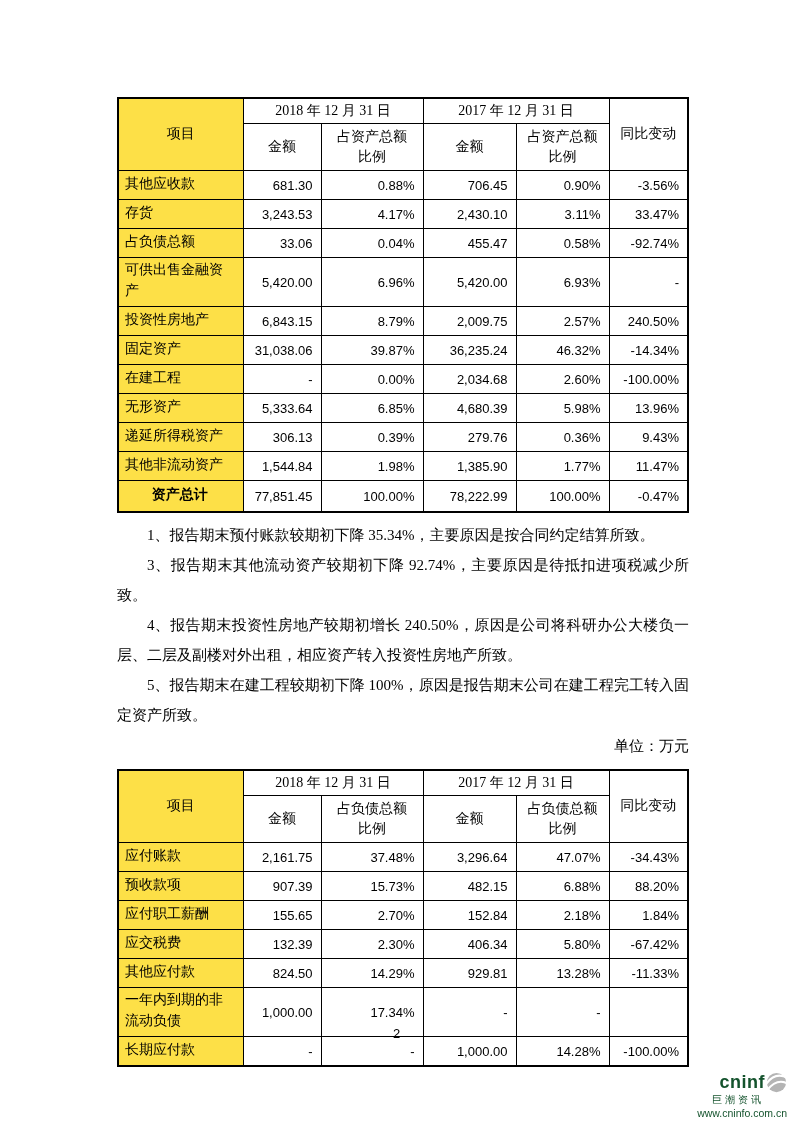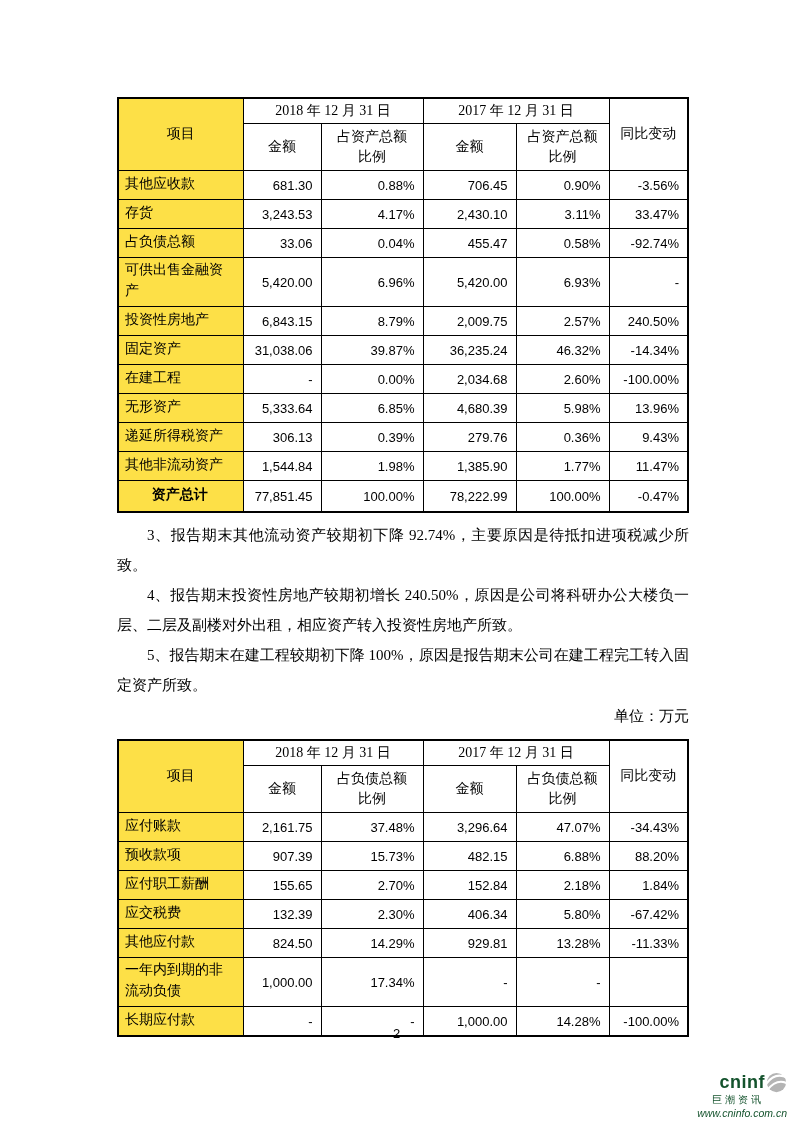--- a/index.html
+++ b/index.html
@@ -23,21 +23,21 @@
   .paras{margin-top:7px;font-size:15px;line-height:30px;}
   .paras p{margin:0;text-indent:2em;text-align:justify;}
   .unit{font-size:15px;line-height:30px;text-align:right;margin:1px 0 8px 0;}
   .pageno{position:absolute;top:1026px;left:0;width:793px;text-align:center;
     font-family:"Liberation Sans","DejaVu Sans",sans-serif;font-size:13px;}
   .watermark{position:absolute;top:1072px;right:6px;text-align:right;color:#14532d;
     font-family:"Liberation Sans","DejaVu Sans",sans-serif;line-height:1.15;}
   .wm-brand{display:flex;justify-content:flex-end;align-items:center;gap:1px;}
   .wm-brand .txt{font-size:18px;font-weight:bold;letter-spacing:.5px;}
   .wm-cn{font-size:10px;letter-spacing:3px;margin-right:23px;margin-top:1px;}
-  .wm-url{font-size:10.5px;margin-top:1px;font-style:italic;}
+  .wm-url{font-size:10.5px;margin-top:1px;}
 </style>
 </head>
 <body>
 
 <div class="content">
 
   <table class="fin">
     <colgroup>
       <col style="width:125px">
         <col style="width:78px">
@@ -148,20 +148,21 @@
         <td class="num">77,851.45</td>
         <td class="num">100.00%</td>
         <td class="num">78,222.99</td>
         <td class="num">100.00%</td>
         <td class="num">-0.47%</td>
       </tr>
     </tbody>
   </table>
 
   <div class="paras">
+    <p>1、报告期末预付账款较期初下降 35.34%，主要原因是按合同约定结算所致。</p>
     <p>3、报告期末其他流动资产较期初下降 92.74%，主要原因是待抵扣进项税减少所致。</p>
     <p>4、报告期末投资性房地产较期初增长 240.50%，原因是公司将科研办公大楼负一层、二层及副楼对外出租，相应资产转入投资性房地产所致。</p>
     <p>5、报告期末在建工程较期初下降 100%，原因是报告期末公司在建工程完工转入固定资产所致。</p>
   </div>
 
   <div class="unit">单位：万元</div>
 
   <table class="fin">
     <colgroup>
       <col style="width:125px">

